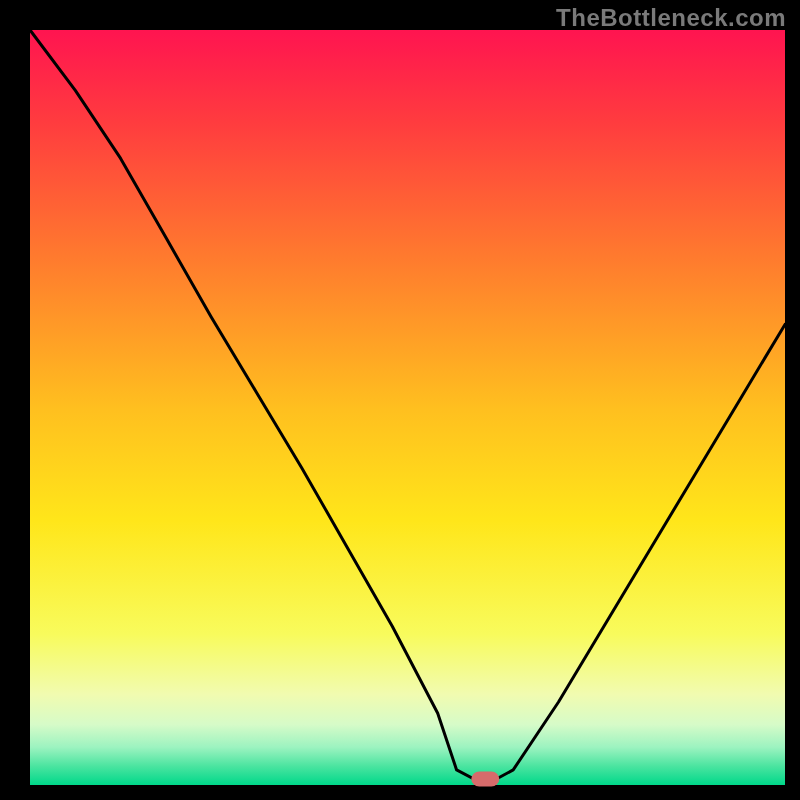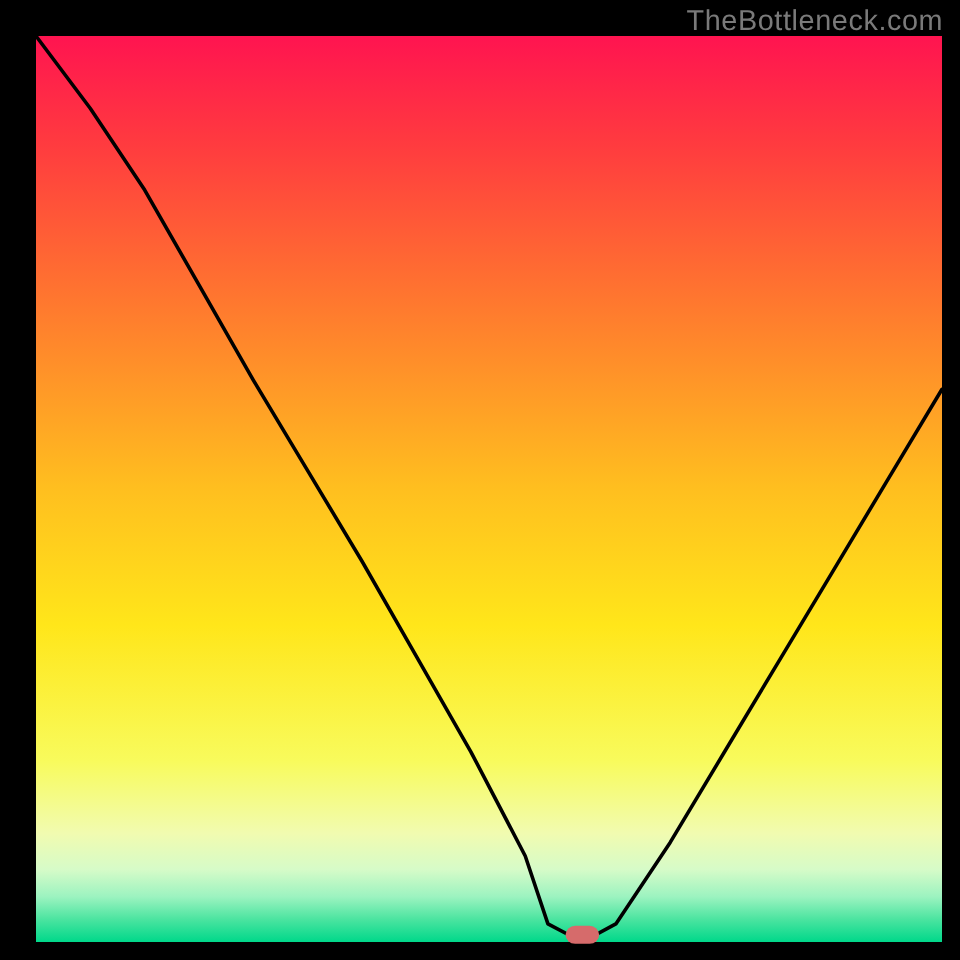--- a/index.html
+++ b/index.html
@@ -15,21 +15,21 @@
     width: 800px;
     height: 800px;
     background: #000;
   }
   .watermark {
     position: absolute;
     top: 4px;
     right: 14px;
     font-family: Arial, Helvetica, sans-serif;
     font-size: 24px;
-    font-weight: normal;
+    font-weight: bold;
     color: #7a7a7a;
     z-index: 20;
     letter-spacing: 0.5px;
   }
   svg.plot {
     position: absolute;
     left: 0;
     top: 0;
   }
 </style>

